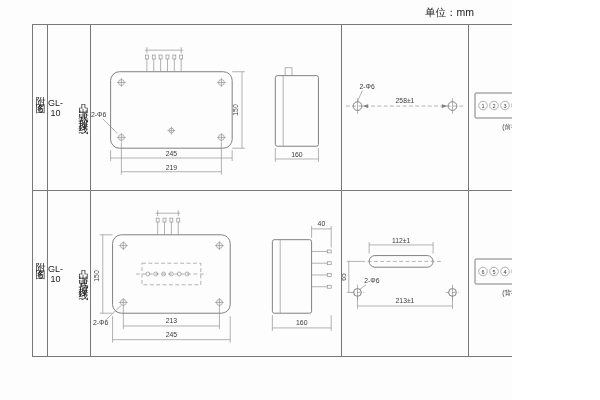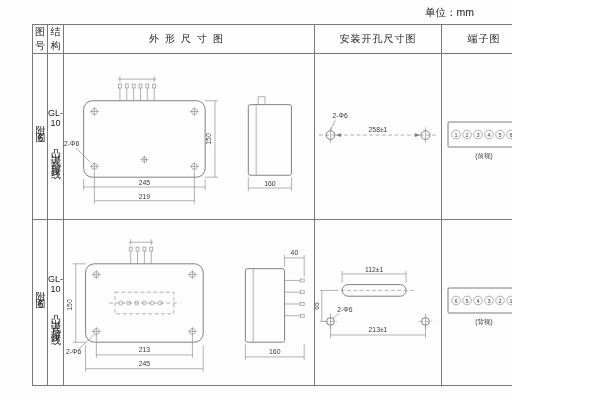--- a/index.html
+++ b/index.html
@@ -6,21 +6,21 @@
   html,body { background:#ffffff; font-family:"Liberation Sans", sans-serif; }
   .page { position:relative; width:512px; height:400px; background:#fdfdfd; overflow:hidden; }
   .unit-label { position:absolute; top:6px; right:38px; font-size:10.5px; color:#222; }
   table.spec { position:absolute; left:32px; top:24px; border-collapse:collapse; table-layout:fixed; }
   .spec th, .spec td { border:1px solid #787878; padding:0; text-align:center; vertical-align:middle; color:#222; background:#fdfdfd; }
   .spec th { height:17px; font-size:10px; font-weight:normal; }
   th.sp { letter-spacing:6px; }
   th.sp2 { letter-spacing:1px; }
   .spec td { height:166px; }
   .fig-no { writing-mode:vertical-rl; text-orientation:upright; font-size:10px; letter-spacing:8px; display:inline-block; }
-  .structure-cell { display:flex; flex-direction:column; align-items:center; gap:13px; }
+  .structure-cell { display:flex; flex-direction:row; align-items:center; gap:13px; }
   .model { font-size:9px; }
   .stype { writing-mode:vertical-rl; text-orientation:upright; font-size:10px; letter-spacing:4px; }
   svg { display:block; margin:0 auto; }
   .ln   { fill:none; stroke:#7e7e7e; stroke-width:1; }
   .thin { fill:none; stroke:#909090; stroke-width:0.7; }
   .dash { stroke-dasharray:4 2.5; }
   .arr  { fill:#7e7e7e; stroke:none; }
   svg text { fill:#3a3a3a; font-size:7px; stroke:none; font-family:"Liberation Sans", sans-serif; }
   svg text.num { font-size:5.5px; }
   svg text.cap { font-size:6.5px; }
@@ -33,27 +33,20 @@
 
   <table class="spec">
     <colgroup>
       <col style="width:22px">
         <col style="width:30px">
         <col style="width:252px">
         <col style="width:132px">
         <col style="width:92px">
     </colgroup>
     <tbody>
-        <tr>
-      <th>图号</th>
-      <th>结构</th>
-      <th class="sp">外形尺寸图</th>
-      <th class="sp2">安装开孔尺寸图</th>
-      <th class="sp2">端子图</th>
-    </tr>
 
     <tr>
       <td>
         <span class="fig-no">附图6</span>
       </td>
       <td>
         <div class="structure-cell">
           <span class="model">GL-10</span>
           <span class="stype">凸出式前接线</span>
         </div>

